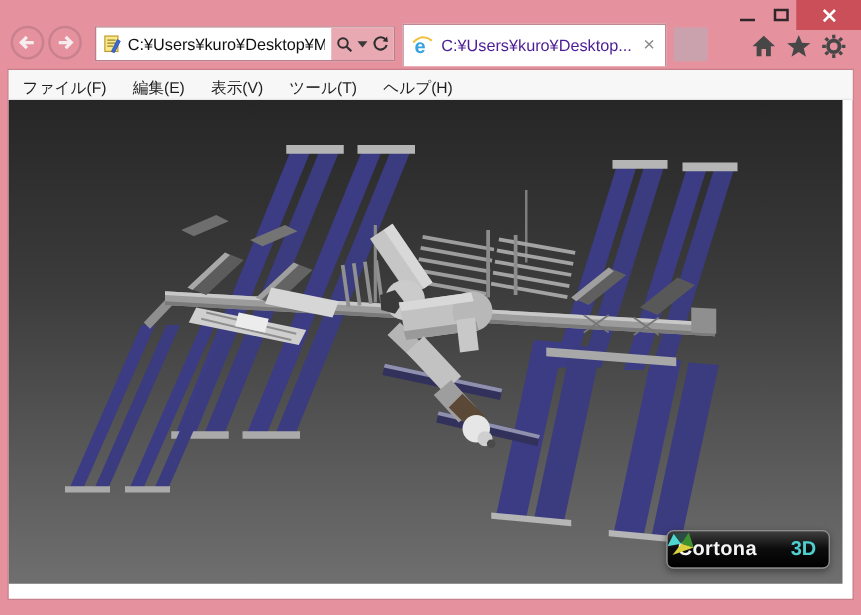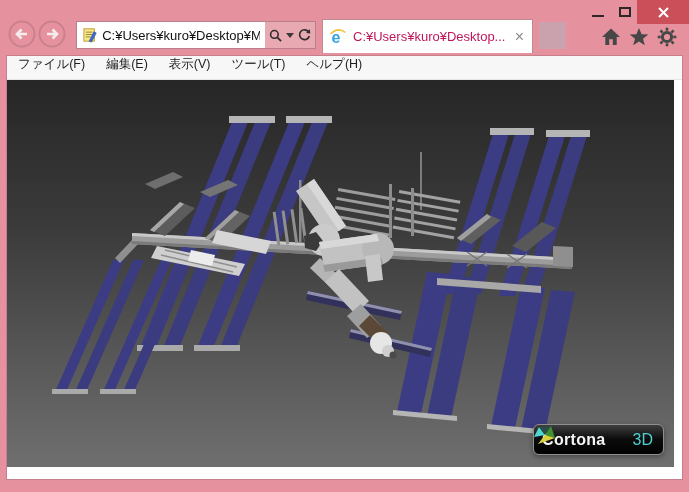--- a/index.html
+++ b/index.html
@@ -18,41 +18,41 @@
   .navcircle{position:absolute;top:20px;width:28px;height:28px;}
   .circ-back{left:8px;} .circ-fwd{left:38px;}
 
   .addr{position:absolute;left:76px;top:21px;width:240px;height:28px;border:1px solid #b8808c;background:#fff;display:flex;}
   .addr-field{flex:1;display:flex;align-items:center;gap:5px;padding:0 5px;overflow:hidden;}
   .addr-url{font-size:13px;color:#111;white-space:nowrap;overflow:hidden;}
   .addr-buttons{width:50px;background:#e9a9b2;display:flex;align-items:center;justify-content:space-evenly;}
   .caret{width:0;height:0;border-left:4px solid transparent;border-right:4px solid transparent;border-top:5px solid #3a3a3a;}
 
   .tab{position:absolute;left:322px;top:19px;width:211px;height:34px;background:#fff;border:1px solid #c08a95;border-bottom:none;display:flex;align-items:center;gap:6px;padding:0 6px;}
-  .tab-title{flex:1;font-size:13px;color:#be185d;white-space:nowrap;overflow:hidden;}
+  .tab-title{flex:1;font-size:13px;color:#4c1d95;white-space:nowrap;overflow:hidden;}
   .tab-close{font-size:16px;color:#8a8a8a;line-height:1;padding:0 2px;}
   .newtab{position:absolute;left:539px;top:22px;width:27px;height:27px;background:#c9a2ae;}
 
   .tool-icon{position:absolute;top:26px;width:22px;height:22px;display:flex;align-items:center;justify-content:center;}
   .ic-home{left:600px;} .ic-star{left:628px;} .ic-gear{left:656px;}
 
   
   .inner{position:absolute;left:7px;top:56px;width:675px;height:423px;background:#fff;box-shadow:0 0 0 1px #c77f8b;}
-  .menubar{position:absolute;left:0;top:0;width:100%;height:24px;background:#f7f7f7;display:flex;align-items:flex-start;gap:21px;padding-left:11px;border-bottom:1px solid #e6e6e6;}
+  .menubar{position:absolute;left:0;top:0;width:100%;height:24px;background:#f7f7f7;display:flex;align-items:flex-end;gap:21px;padding-left:11px;border-bottom:1px solid #e6e6e6;}
   .menu-item{font-size:12.5px;color:#1f1f1f;white-space:nowrap;}
 
   .viewport{position:absolute;left:0;top:24px;width:667px;height:387px;background:linear-gradient(180deg,#262626 0%,#3b3b3b 38%,#6f6f6f 100%);overflow:hidden;}
   .viewport svg{position:absolute;left:0;top:0;}
 
   
   .c3d-logo{position:absolute;right:10px;bottom:12px;height:31px;padding:0 10px 0 8px;display:flex;align-items:center;gap:7px;
     background:linear-gradient(180deg,#3e3e3e 0%,#0c0c0c 48%,#000 100%);
     border:1px solid #8f8f8f;border-radius:6px;box-shadow:0 2px 5px rgba(40,40,40,.55);}
   .c3d-text{font-size:16px;font-weight:bold;color:#f5f5f5;letter-spacing:.3px;}
-  .c3d-suffix{font-size:16px;font-weight:normal;color:#4ecfd0;margin-left:20px;}
+  .c3d-suffix{font-size:16px;font-weight:bold;color:#4ecfd0;margin-left:20px;}
 </style>
 </head>
 <body>
 
 <div id="win">
 
   <div class="titlebar">
 
     <div class="winbtn btn-min">
         <span class="dash"></span>

